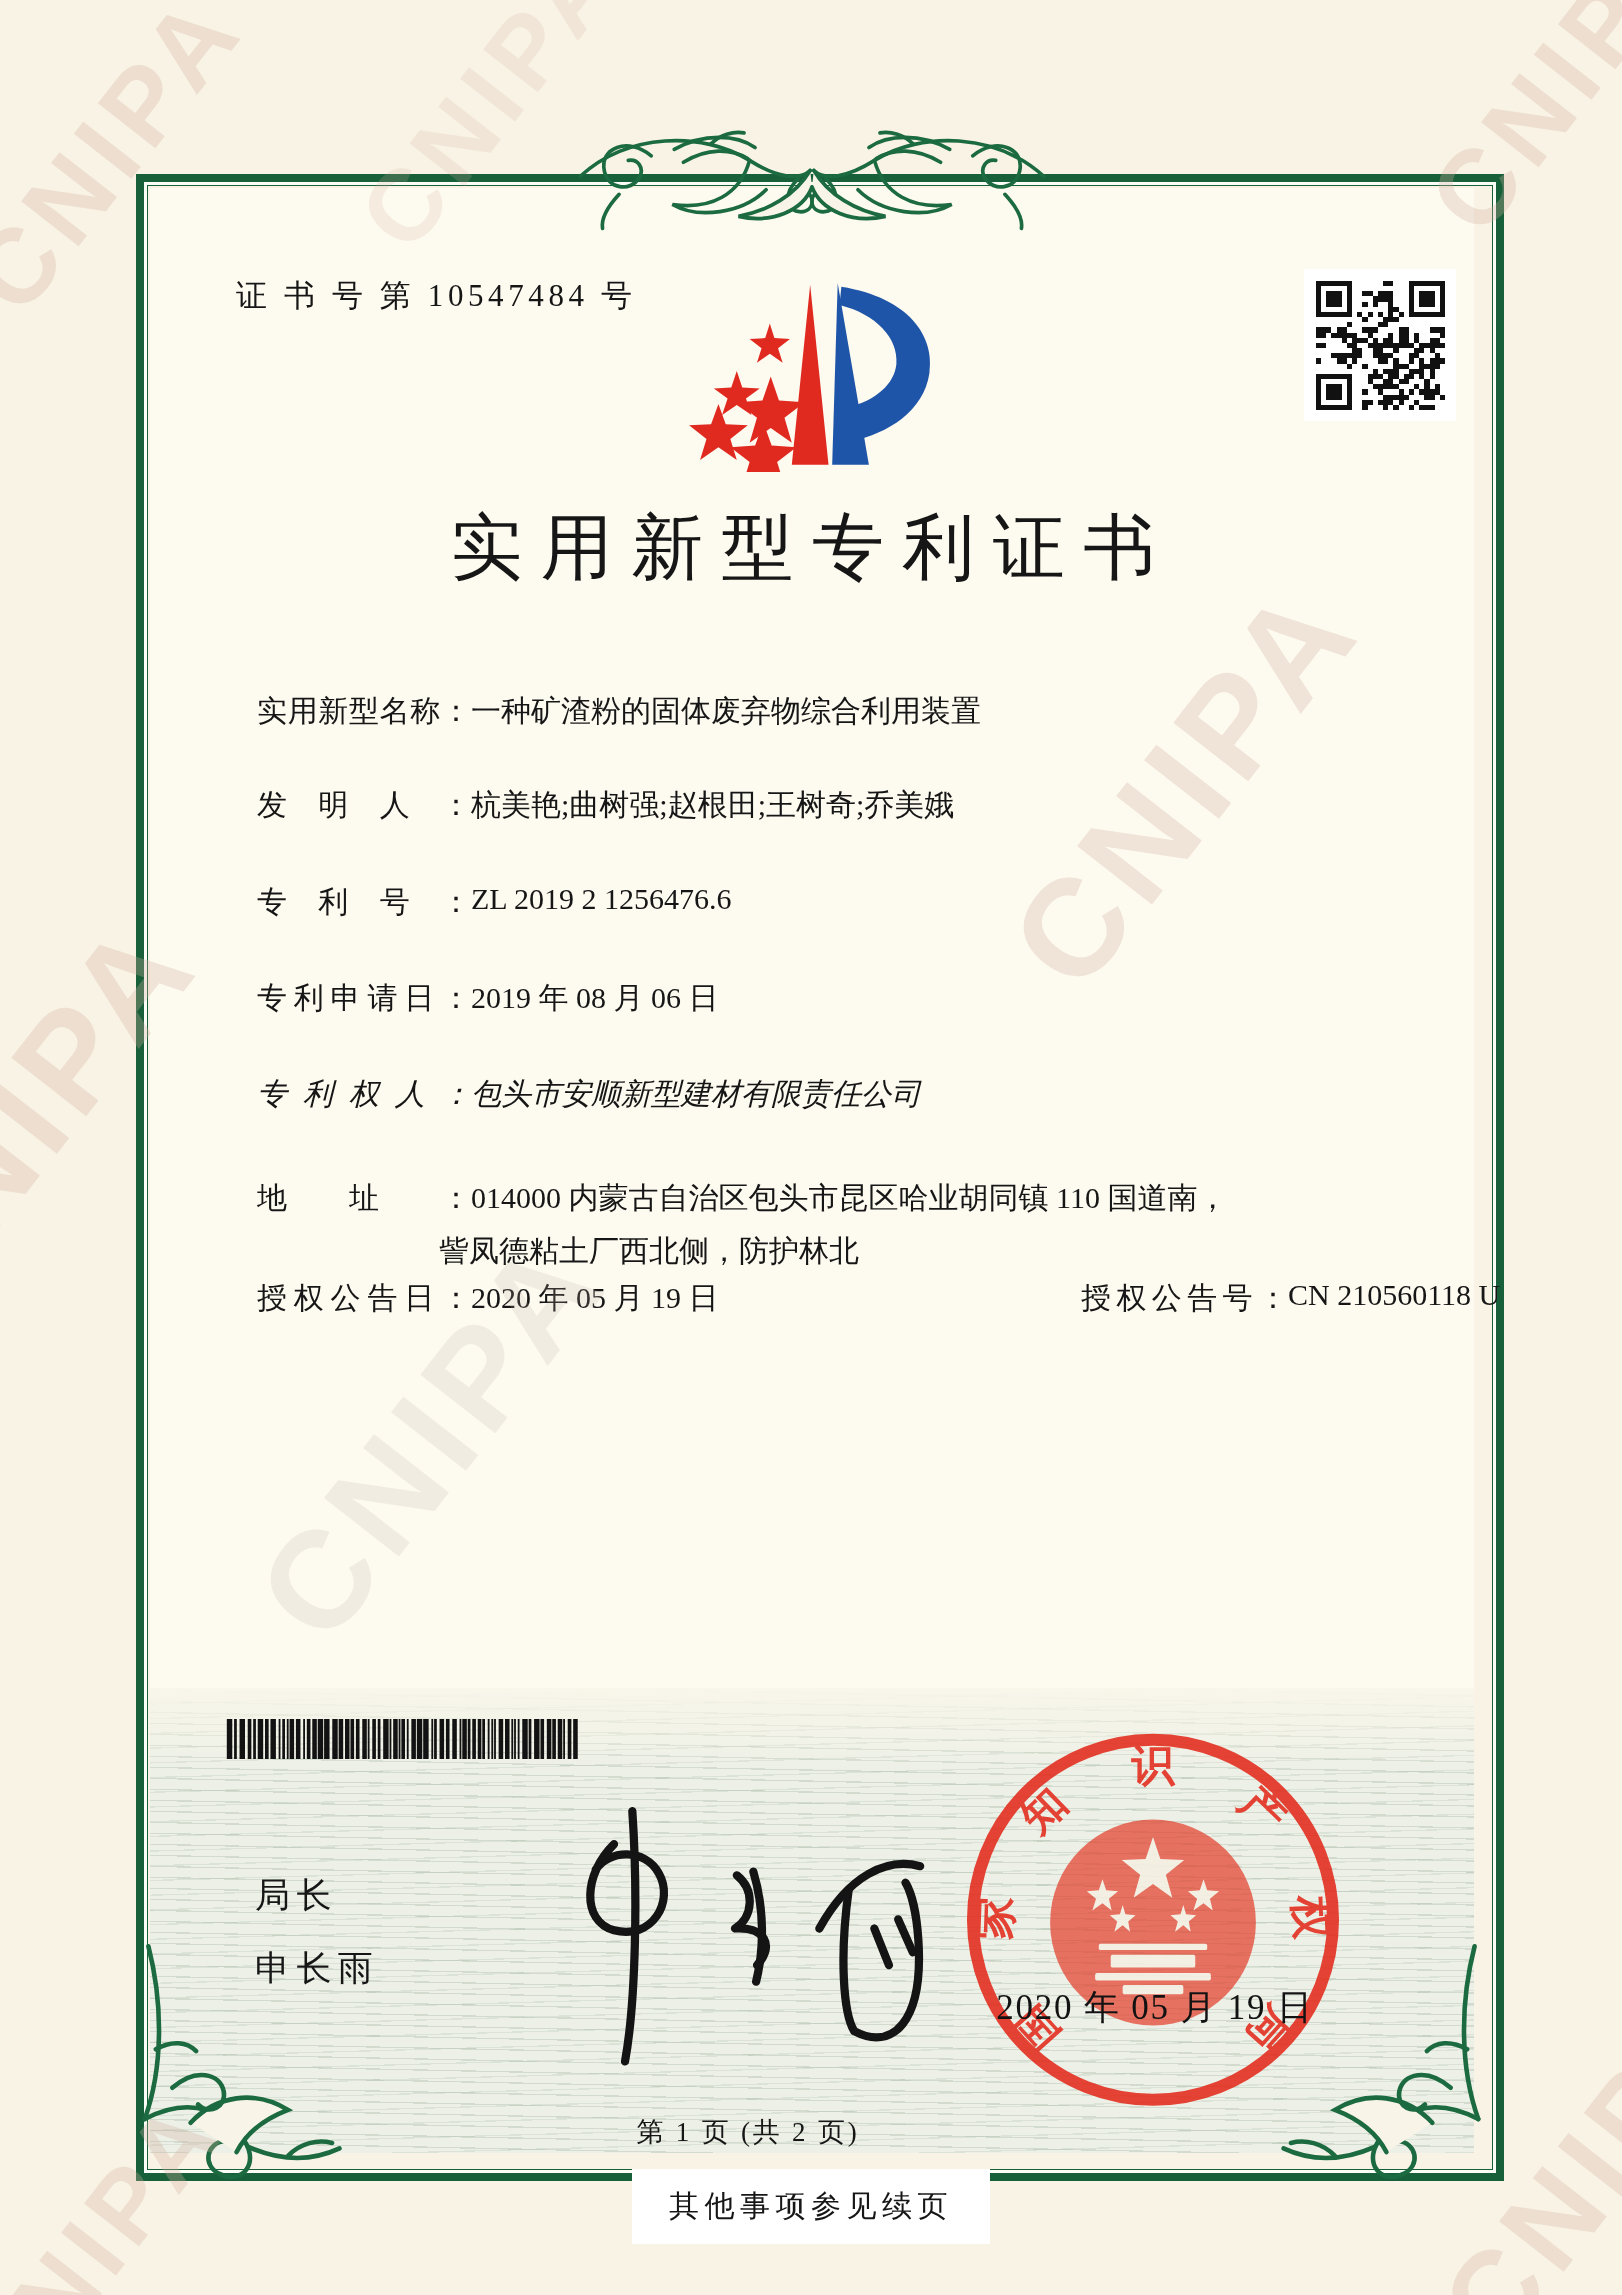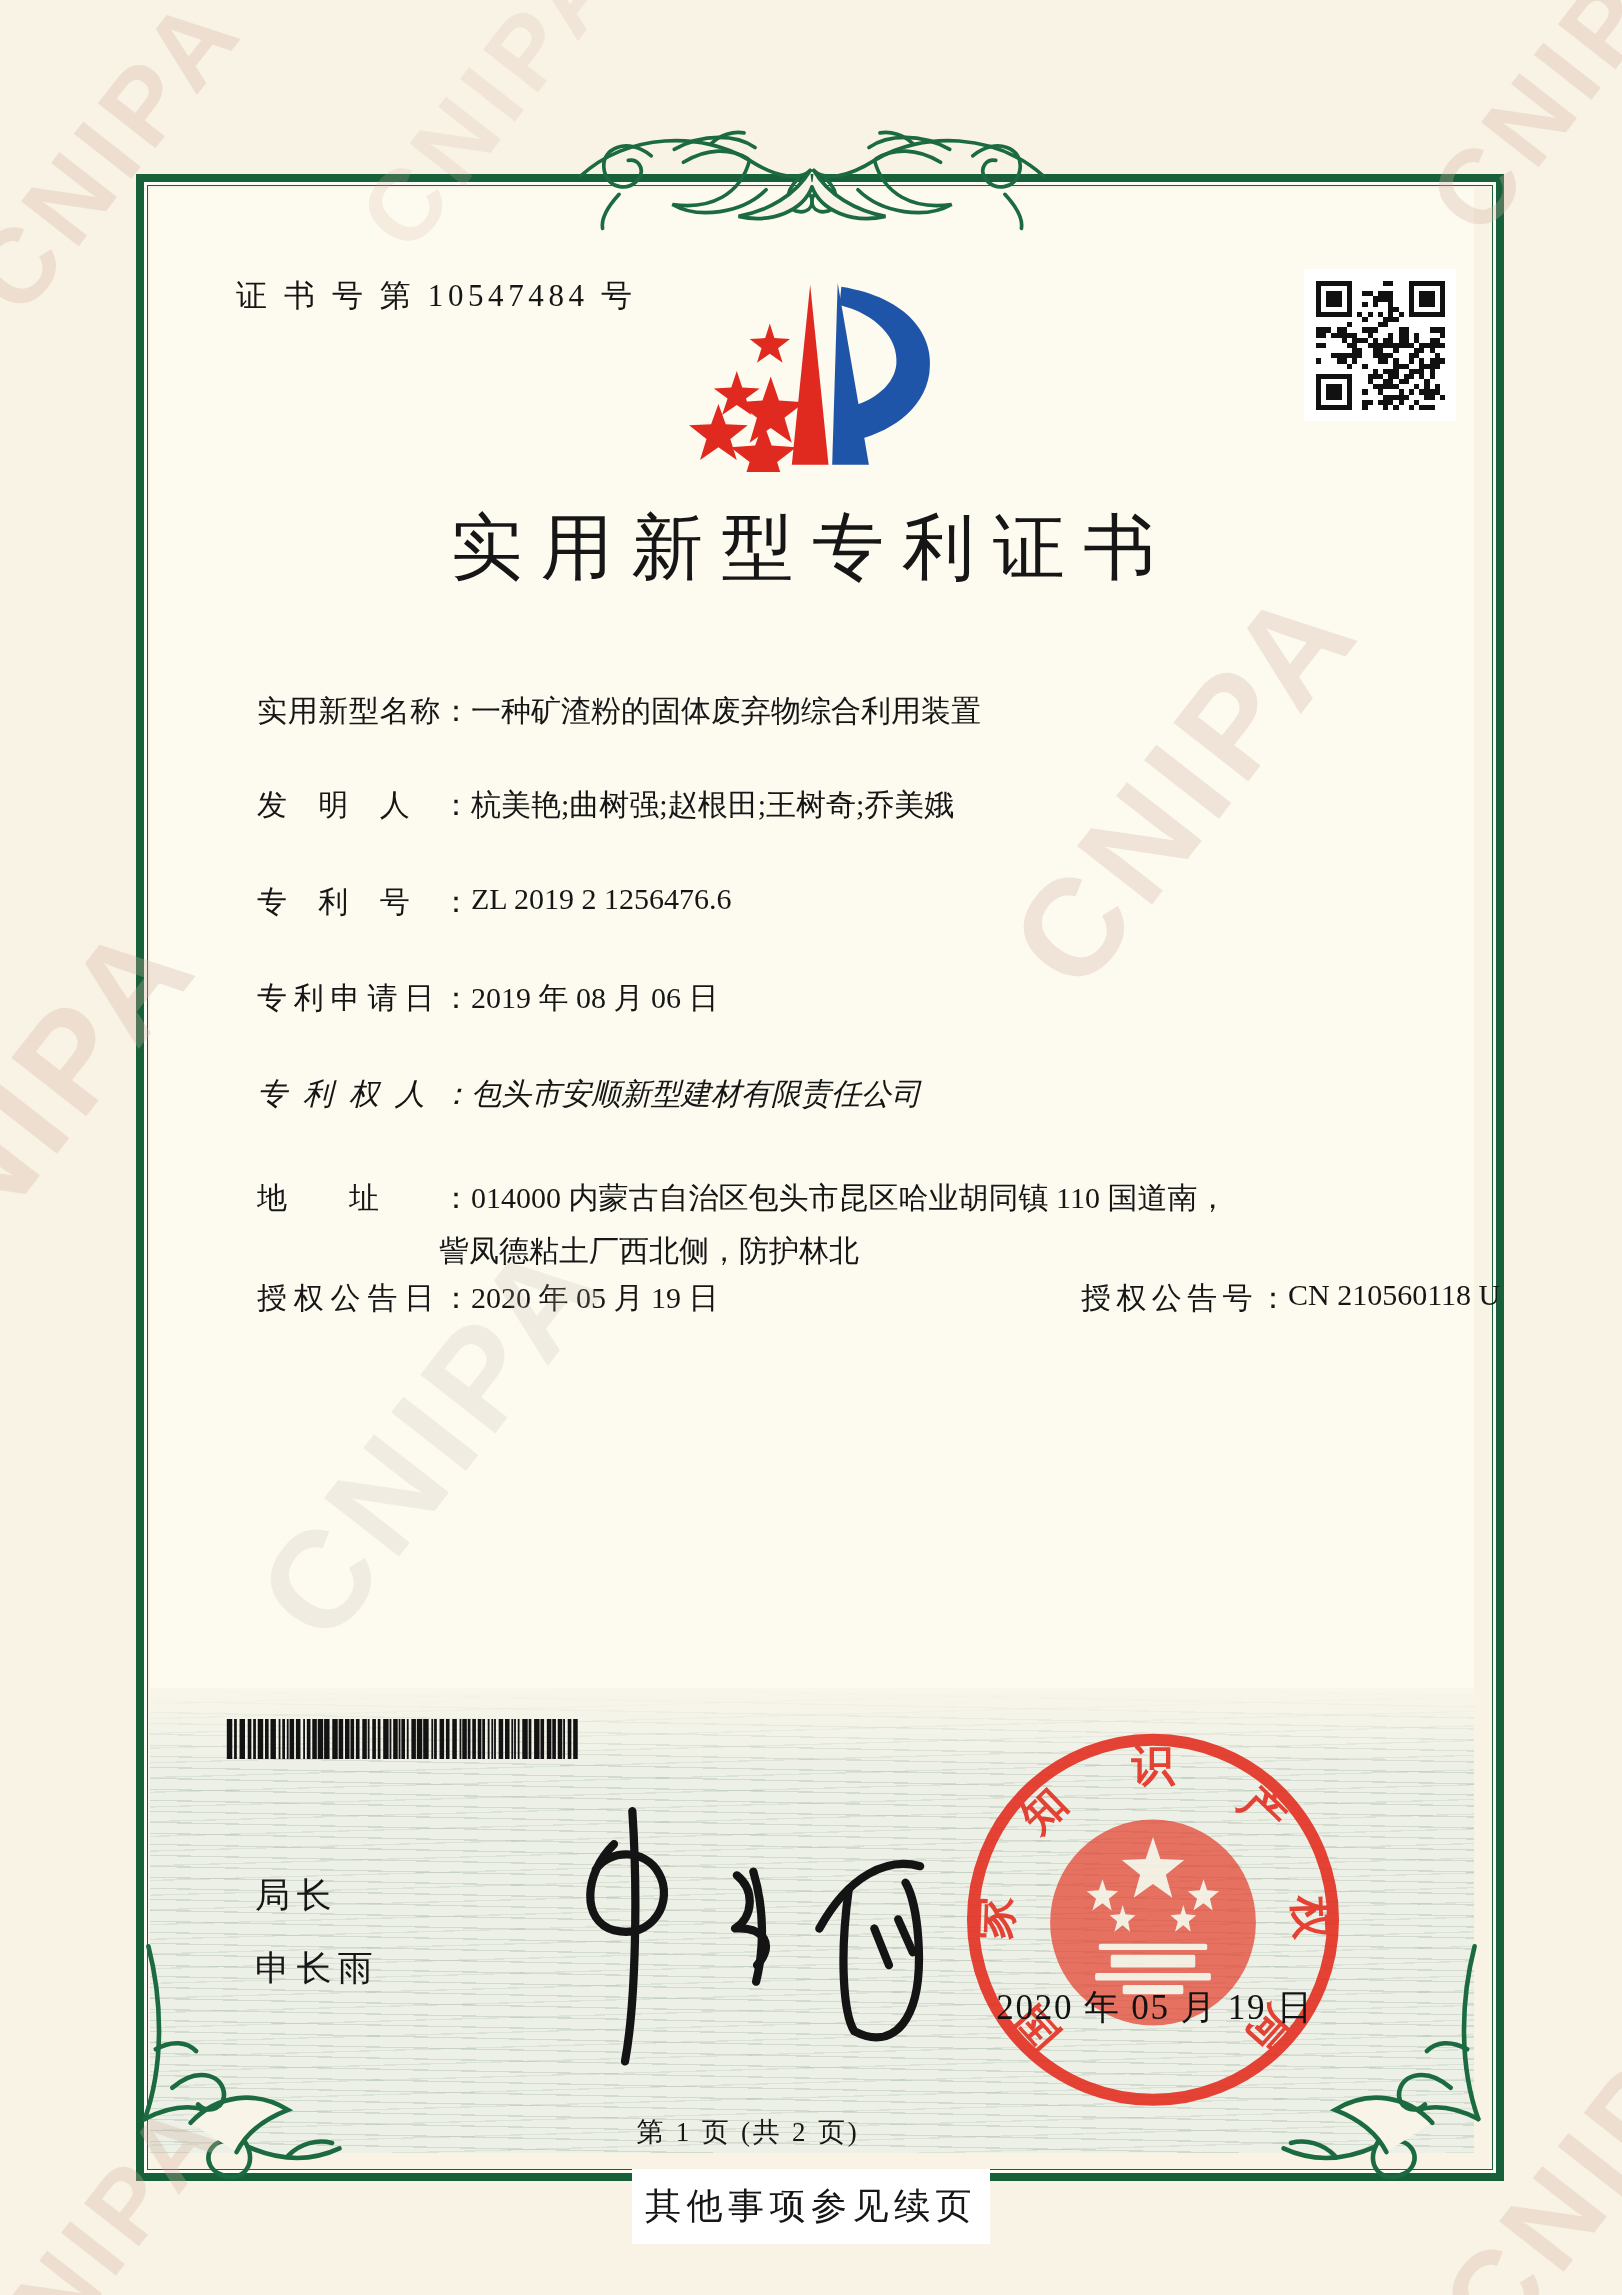--- a/index.html
+++ b/index.html
@@ -51,21 +51,21 @@
     font-family:"Liberation Sans","DejaVu Sans",sans-serif;font-weight:normal;
     font-size:35px;letter-spacing:6.4px;}
   .signature{position:absolute;left:478px;top:1791px;z-index:20;}
   .seal{position:absolute;left:961px;top:1725px;z-index:25;}
   .seal-date{position:absolute;left:1155px;top:1984px;transform:translateX(-50%);z-index:26;
     font-size:35px;letter-spacing:1.8px;color:#121212;white-space:nowrap;}
   .page-no{position:absolute;left:748px;top:2114px;transform:translateX(-50%);z-index:10;
     font-size:27px;letter-spacing:2.8px;white-space:nowrap;}
   .footer-strip{position:absolute;left:632px;top:2169px;width:358px;height:75px;background:#ffffff;z-index:10;
     display:flex;align-items:center;justify-content:center;}
-  .footer-strip span{font-size:36px;letter-spacing:5.5px;text-align:right;}
+  .footer-strip span{font-size:30px;letter-spacing:5.5px;text-align:right;}
   
   .orn{position:absolute;z-index:8;pointer-events:none;}
   .seal-char{font-size:47px;font-weight:bold;fill:#e33021;font-family:"Liberation Serif","DejaVu Serif",serif;}
 </style>
 </head>
 <body>
 
 <div class="inner-bg"></div>
 
 <div class="lower-band"></div>

